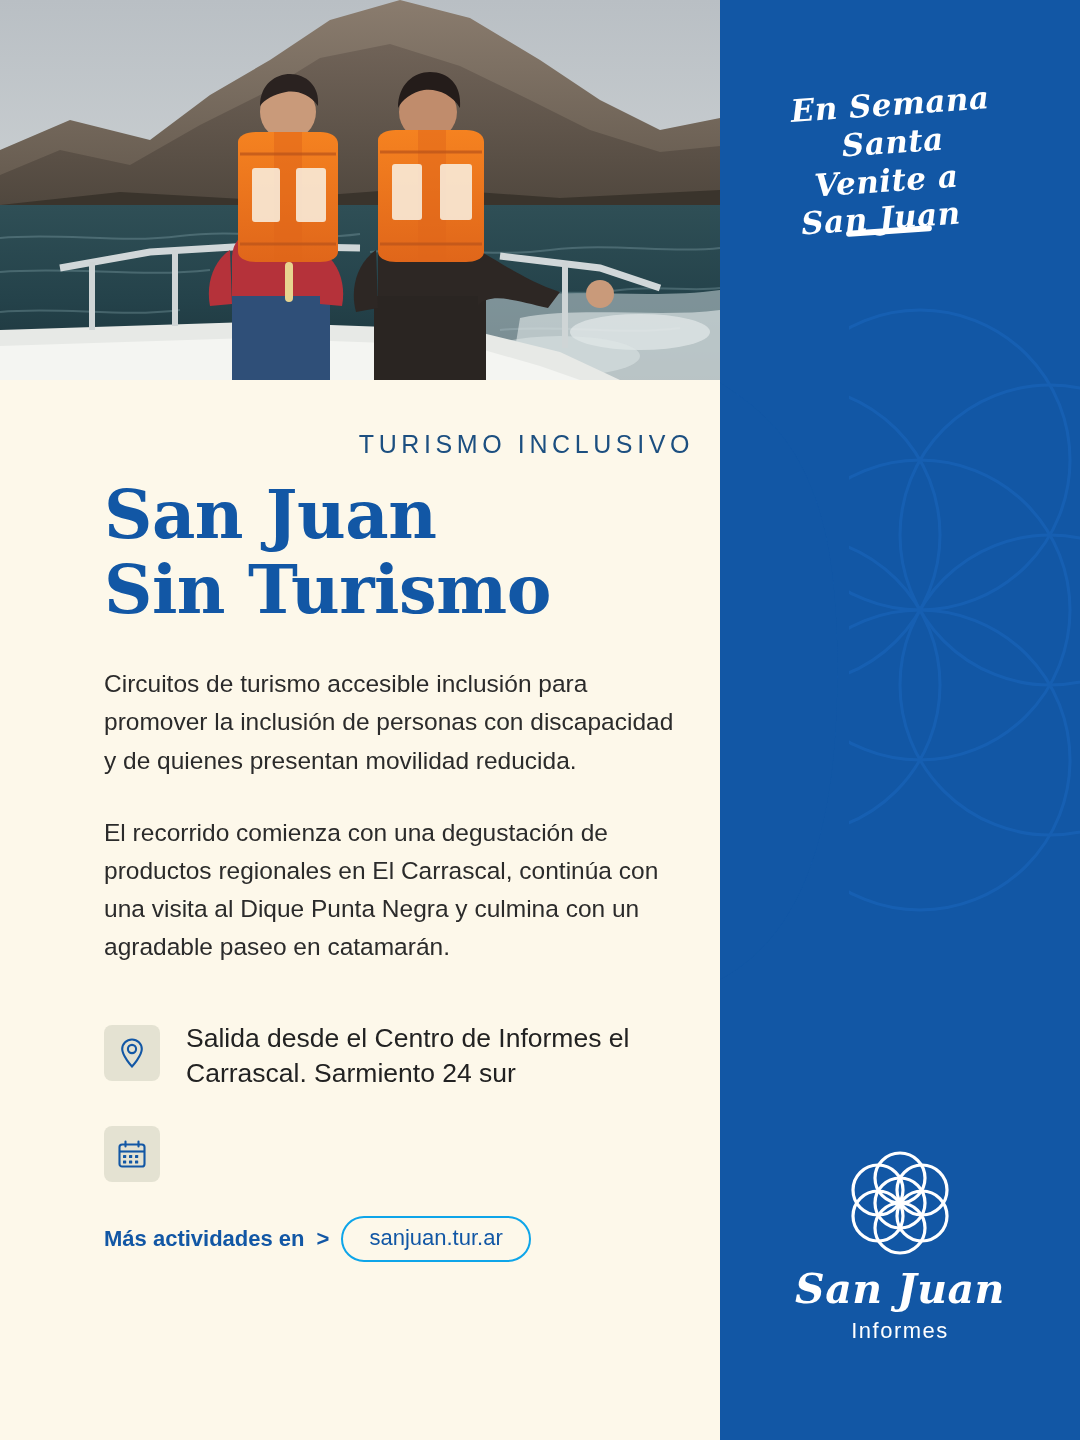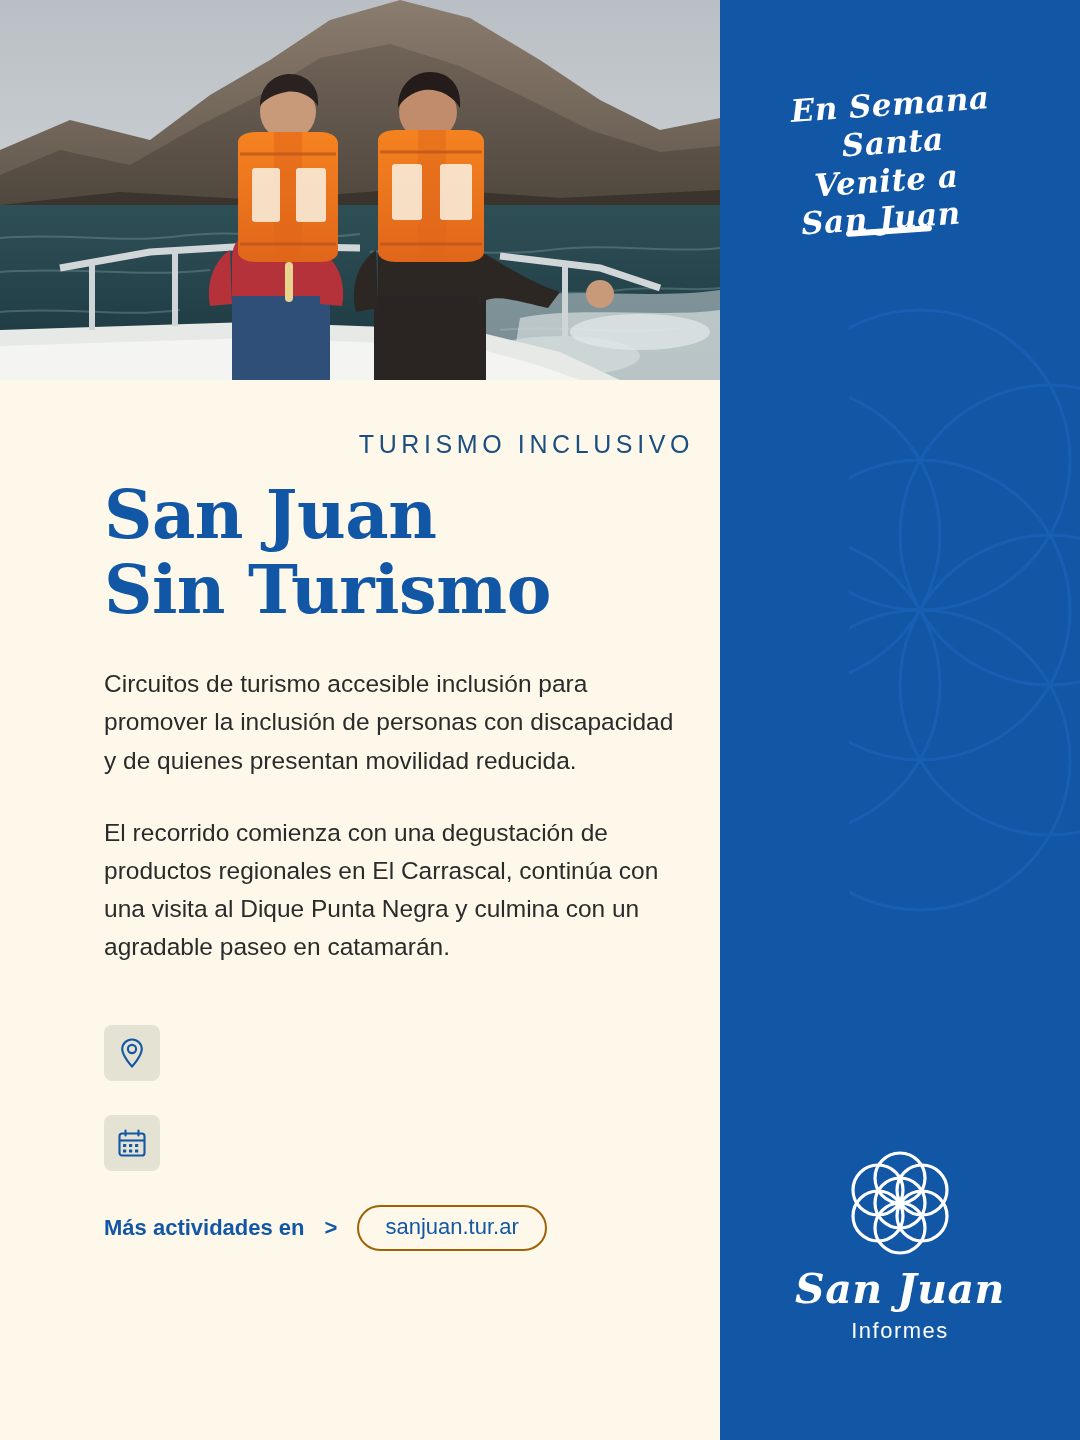--- a/index.html
+++ b/index.html
@@ -146,35 +146,35 @@
     color: #222222;
     font-size: 26.5px;
     line-height: 1.34;
     font-family: "Liberation Sans", sans-serif;
   }
 
   
   .more-row {
     display: flex;
     align-items: center;
-    gap: 20px;
+    gap: 12px;
     margin-top: 34px;
   }
   .more-label {
     color: #1257a5;
     font-weight: bold;
     font-size: 22px;
   }
   .more-arrow {
     color: #1257a5;
     font-weight: bold;
     font-size: 22px;
   }
   .pill {
-    border: 2px solid #a16207;
+    border: 2px solid #0ea5e9;
     border-radius: 30px;
     padding: 9px 26px 11px;
     color: #1257a5;
     font-size: 22px;
     background: transparent;
     line-height: 1;
   }
 
   
   .brand {
@@ -369,20 +369,21 @@
 
     <div class="info-list">
 
       <div class="info-row">
         <span class="info-icon">
           <svg width="34" height="34" viewBox="0 0 34 34" xmlns="http://www.w3.org/2000/svg">
             <path d="M17 3.5c-5.4 0-9.8 4.3-9.8 9.6 0 6.8 9.8 17.4 9.8 17.4s9.8-10.6 9.8-17.4c0-5.3-4.4-9.6-9.8-9.6z" fill="none" stroke="#1257a5" stroke-width="2.1"></path>
             <circle cx="17" cy="13" r="4.1" fill="none" stroke="#1257a5" stroke-width="2.1"></circle>
           </svg>
         </span>
+        <span class="info-text">Salida desde el Centro de Informes el Carrascal. Sarmiento 24 sur</span>
       </div>
 
       <div class="info-row">
         <span class="info-icon">
           <svg width="32" height="32" viewBox="0 0 32 32" xmlns="http://www.w3.org/2000/svg">
             <rect x="3.5" y="6.5" width="25" height="22" rx="2.6" fill="none" stroke="#1257a5" stroke-width="2.1"></rect>
             <path d="M3.5 13.5 H28.5" stroke="#1257a5" stroke-width="2.1"></path>
             <path d="M9.5 3.5 V8.5 M22.5 3.5 V8.5" stroke="#1257a5" stroke-width="2.1" stroke-linecap="round"></path>
             <g fill="#1257a5">
               <rect x="7" y="17" width="3.2" height="3" rx="0.6"></rect>

